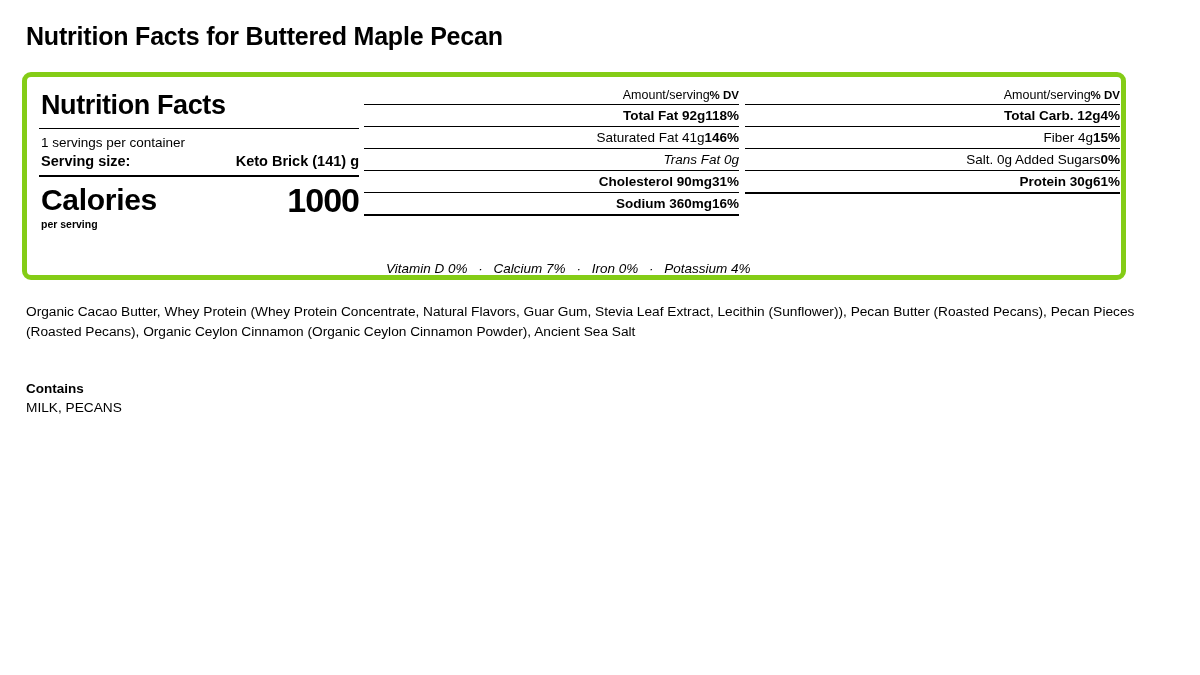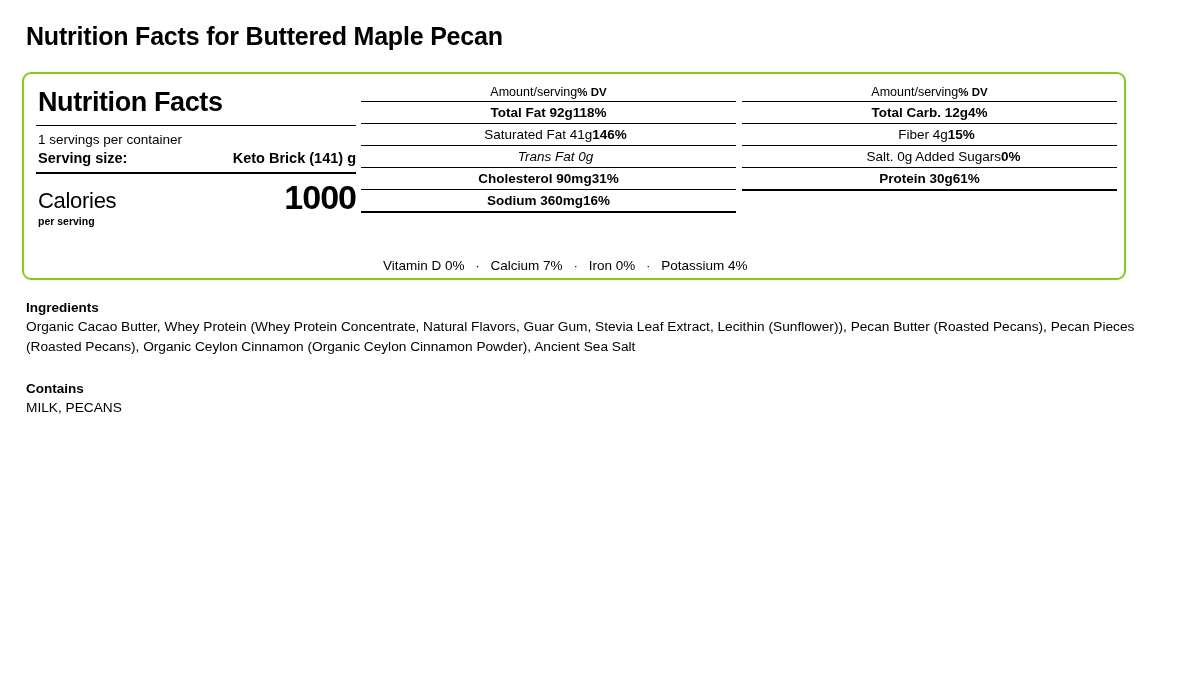--- a/index.html
+++ b/index.html
@@ -24,21 +24,21 @@
     font-weight: bold;
     letter-spacing: -0.2px;
   }
 
   .panel {
     position: absolute;
     left: 22px;
     top: 72px;
     width: 1104px;
     height: 208px;
-    border: 2px solid #84cc16;
+    border: 5px solid #84cc16;
     border-radius: 9px;
     box-sizing: border-box;
   }
 
   .panel-inner {
     position: relative;
     width: 100%;
     height: 100%;
   }
 
@@ -79,22 +79,22 @@
     padding-left: 2px;
   }
   .calories-row {
     display: flex;
     align-items: flex-end;
     justify-content: space-between;
     margin-top: 6px;
     padding-left: 2px;
   }
   .cal-label {
-    font-size: 22px;
-    font-weight: normal;
+    font-size: 30px;
+    font-weight: bold;
     letter-spacing: -0.3px;
   }
   .cal-value {
     font-size: 34px;
     font-weight: bold;
     letter-spacing: -1px;
     line-height: 1;
   }
   .per-serving {
     font-size: 10.5px;
@@ -107,21 +107,21 @@
   .col-nutrients {
     position: absolute;
     top: 8px;
     font-size: 13.5px;
   }
   .col-mid { left: 337px; width: 375px; }
   .col-right { left: 718px; width: 375px; }
 
   .nrow {
     display: flex;
-    justify-content: center;
+    justify-content: flex-end;
     align-items: baseline;
     padding: 3px 0 3px 0;
   }
   .nrow .nm { white-space: nowrap; }
   .nrow .dv { font-weight: bold; white-space: nowrap; }
   .nrow.head {
     font-size: 12.5px;
     padding-bottom: 2px;
   }
   .nrow.head .dv { font-weight: bold; font-size: 11.5px; }
@@ -133,20 +133,21 @@
   .line-thin { border-bottom: 1px solid #000; }
   .line-thick { border-bottom: 2px solid #000; }
 
   
   .micros {
     position: absolute;
     left: 359px;
     top: 184px;
     font-size: 13.5px;
     white-space: nowrap;
+    font-style: italic;
   }
   .micros .dot { padding: 0 7px; }
 
   
   .section {
     position: absolute;
     left: 26px;
     width: 1140px;
   }
   .section-head {
@@ -252,20 +253,19 @@
       <span class="dot">·</span>
       <span>Iron  0%</span>
       <span class="dot">·</span>
       <span>Potassium 4%</span>
     </div>
 
   </div>
 </div>
 
 <div class="section" id="ingredients-section">
-  <div class="section-head">Ingredients</div>
   <div class="section-body">Organic Cacao Butter, Whey Protein (Whey Protein Concentrate, Natural Flavors, Guar Gum, Stevia Leaf Extract, Lecithin (Sunflower)), Pecan Butter (Roasted Pecans), Pecan Pieces (Roasted Pecans), Organic Ceylon Cinnamon (Organic Ceylon Cinnamon Powder), Ancient Sea Salt</div>
 </div>
 
 <div class="section" id="contains-section">
   <div class="section-head">Contains</div>
   <div class="section-body">MILK, PECANS</div>
 </div>
 
 </body></html>

